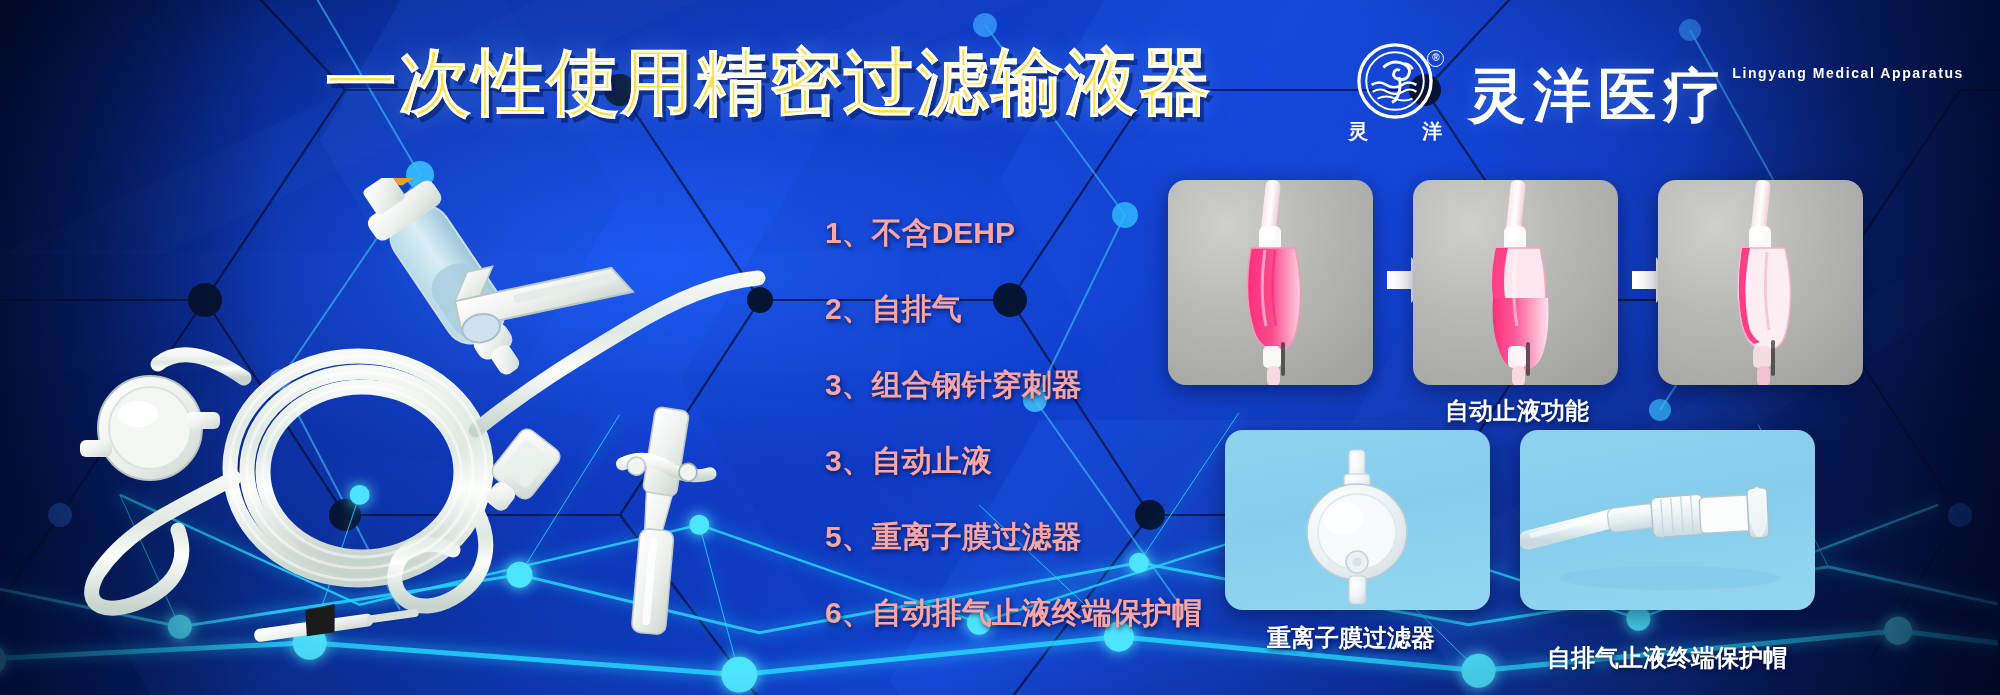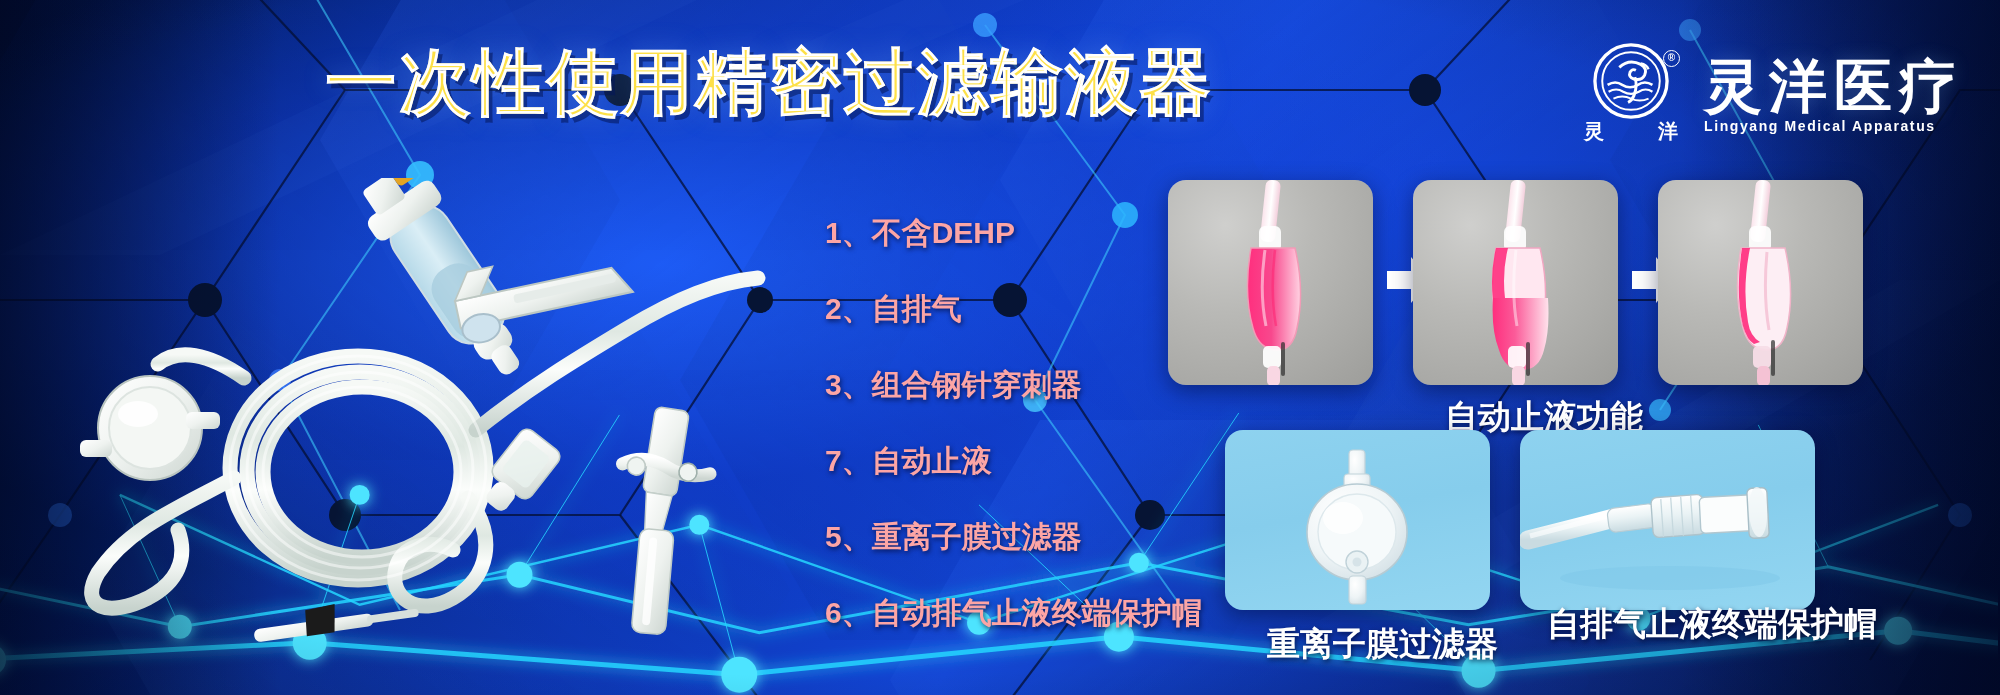--- a/index.html
+++ b/index.html
@@ -40,21 +40,21 @@
   
   .logo { position:absolute; right:36px; top:42px; display:flex; align-items:center; gap:22px; }
   .emblem { position:relative; width:98px; height:106px; flex:0 0 auto; }
   .emblem .ring { position:absolute; left:8px; top:0; width:78px; height:78px; }
   .emblem .reg { position:absolute; right:2px; top:8px; width:17px; height:17px;
                  border:1.6px solid #fff; border-radius:50%; color:#fff;
                  font-size:10px; line-height:14px; text-align:center; font-weight:bold; }
   .emblem .sub { position:absolute; left:0; top:76px; width:94px;
                  display:flex; justify-content:space-between;
                  color:#fff; font-size:20px; font-weight:bold; letter-spacing:0; }
-  .brand { display:flex; flex-direction:column; gap:4px; }
+  .brand { display:flex; flex-direction:row; gap:4px; }
   .brand-cn { color:#fff; font-size:58px; font-weight:bold; letter-spacing:7px; line-height:1;
               text-shadow:0 0 18px rgba(130,190,255,.3); }
   .brand-en { color:#fff; font-size:14px; font-weight:bold; letter-spacing:1.6px; line-height:1; }
 
   
   .features { position:absolute; left:825px; top:218px; }
   .feat { color:#fca5a5; font-size:30px; font-weight:bold; line-height:1;
           margin-bottom:46px; white-space:nowrap;
           text-shadow:1px 2px 5px rgba(0,10,50,.75); }
   .feat:last-child { margin-bottom:17px; }
@@ -65,21 +65,21 @@
   .grayshot { background:
       radial-gradient(circle at 28% 22%, #cfcfcd 0%, #b9b9b6 40%, #a9a9a6 75%, #9d9d9a 100%); }
   .blueshot { background:linear-gradient(170deg,#8ed2ef 0%,#86cdec 45%,#93d6f1 100%); }
 
   
   .chamber { position:absolute; left:50%; top:0; height:100%; transform:translateX(-50%); }
 
   .arrow { position:absolute; }
   .arrow svg { display:block; }
 
-  .caption { position:absolute; color:#fff; font-size:33px; font-weight:bold;
+  .caption { position:absolute; color:#fff; font-size:24px; font-weight:bold;
              white-space:nowrap; text-shadow:1px 2px 5px rgba(0,10,50,.8); }
 
   
   .product { position:absolute; left:58px; top:178px; width:760px; height:480px; }
 </style>
 </head>
 <body>
 
 <div id="banner">
 
@@ -308,21 +308,21 @@
         <path d="M250 432 L280 430 L276 458 L248 458 Z" fill="#1b1b1b"></path>
         <rect x="310" y="446" width="52" height="8" rx="4" fill="#d8e0dc"></rect>
       </g>
     </svg>
   </div>
 
   <div class="features">
     <div class="feat">1、不含DEHP</div>
     <div class="feat">2、自排气</div>
     <div class="feat">3、组合钢针穿刺器</div>
-    <div class="feat">7、自动止液</div>
+    <div class="feat">3、自动止液</div>
     <div class="feat">5、重离子膜过滤器</div>
     <div class="feat">6、自动排气止液终端保护帽</div>
   </div>
 
   <div class="photo grayshot" style="left:1168px; top:180px; width:205px; height:205px;">
     <svg class="chamber" viewBox="0 0 120 205" width="120" height="205">
       <defs>
         <linearGradient id="pk1" x1="0" y1="0" x2="1" y2="0">
           <stop offset="0" stop-color="#ff2f7e"></stop>
             <stop offset=".45" stop-color="#f8488d"></stop>
@@ -433,15 +433,15 @@
           <path d="M172 67 V105"></path>
       </g>
       <rect x="180" y="66" width="56" height="36" rx="5" fill="#fbfdfd" stroke="#b2c7cf" stroke-width="1.4" transform="rotate(-3 208 84)"></rect>
       <rect x="228" y="58" width="20" height="50" rx="5" fill="url(#cl)" stroke="#a8bec7" stroke-width="1.4" transform="rotate(-3 238 83)"></rect>
       <ellipse cx="238" cy="82" rx="9" ry="25" fill="#f2f8f9" opacity=".8" transform="rotate(-3 238 82)"></ellipse>
       <ellipse cx="150" cy="148" rx="110" ry="12" fill="#7cc5e6" opacity=".45"></ellipse>
     </svg>
   </div>
 
   <div class="caption" style="left:1267px; top:622px;">重离子膜过滤器</div>
-  <div class="caption" style="left:1547px; top:602px;">自排气止液终端保护帽</div>
+  <div class="caption" style="left:1547px; top:642px;">自排气止液终端保护帽</div>
 
 </div>
 
 </body></html>

